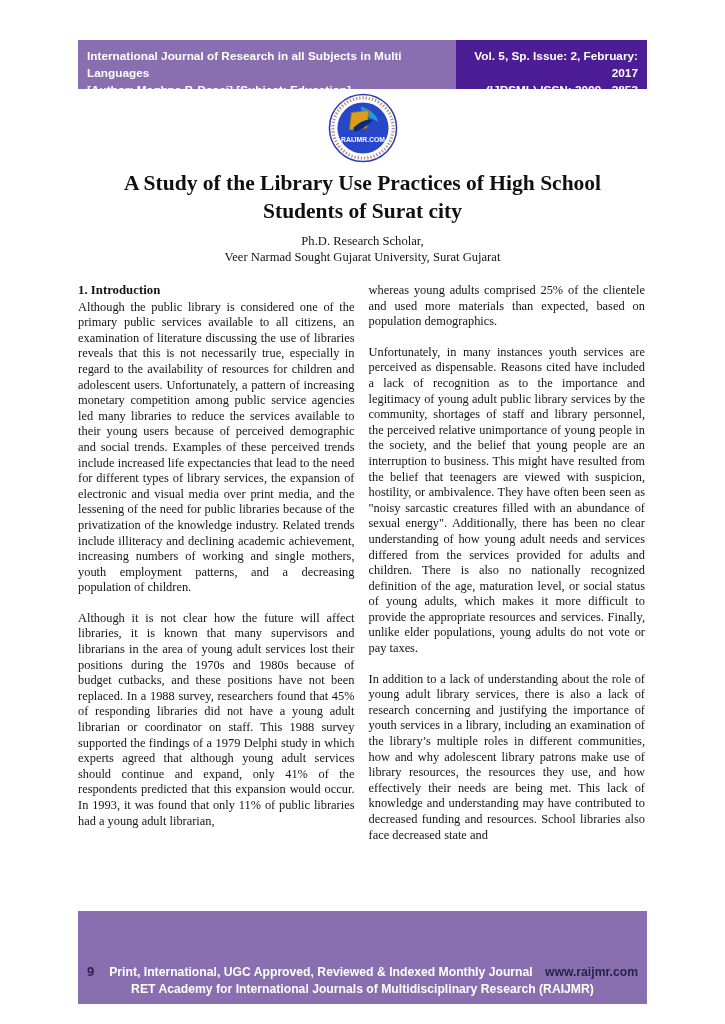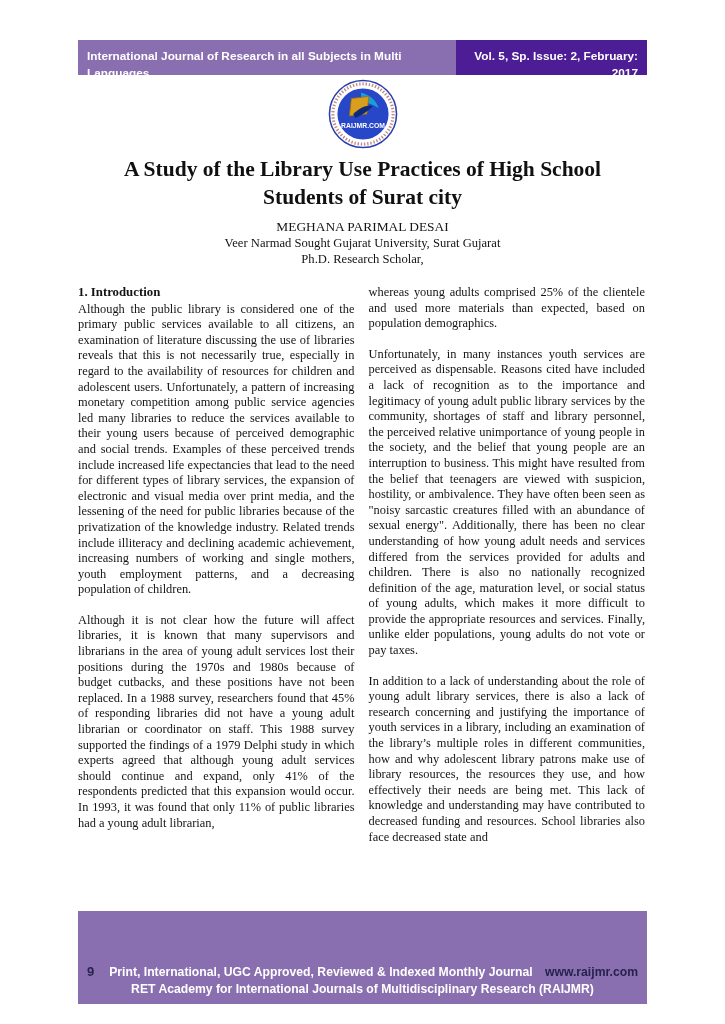--- a/index.html
+++ b/index.html
@@ -4,21 +4,21 @@
 <style>
   html,body { margin:0; padding:0; background:#ffffff; }
   .page {
     width:725px; height:1024px; box-sizing:border-box;
     padding:40px 78px 20px 78px;
     display:flex; flex-direction:column;
     background:#ffffff; overflow:hidden; position:relative;
     font-family:"Liberation Serif", serif; color:#141414;
   }
   
-  .header-row { display:flex; height:35px; flex:0 0 auto; }
+  .header-row { display:flex; height:49px; flex:0 0 auto; }
   .hdr-box { box-sizing:border-box; font-family:"Liberation Sans", sans-serif; font-weight:bold; font-size:11.8px; line-height:17px; color:#ffffff; padding-top:8px; }
   .hdr-purple { background:#8a6fb0; flex:0 0 378px; padding-left:9px; padding-right:6px; }
   .hdr-black  { background:#4c1d95; flex:1; text-align:right; padding-right:9px; }
   
   .logo-wrap { display:flex; justify-content:center; margin-top:4px; flex:0 0 auto; }
   
   .title { font-size:21.5px; font-weight:bold; text-align:center; line-height:28px; margin:6px 0 8px 0; color:#101010; }
   .author-block { text-align:center; line-height:16px; flex:0 0 auto; }
   .author-name { font-size:13.4px; }
   .author-sub  { font-size:12.6px; }
@@ -63,23 +63,22 @@
       <text x="36" y="50" text-anchor="middle" font-family="Liberation Sans, sans-serif" font-size="7" font-weight="bold" fill="#ffffff">RAIJMR.COM</text>
     </svg>
   </div>
 
   <h1 class="title">
     <span>A Study of the Library Use Practices of High School</span><br>
     <span>Students of Surat city</span>
   </h1>
 
   <div class="author-block">
-    <div class="author-name">MEGHANA PARIMAL DESAI</div>
+    <div class="author-sub">Ph.D. Research Scholar,</div>
     <div class="author-sub">Veer Narmad Sought Gujarat University, Surat Gujarat</div>
-    <div class="author-sub">Ph.D. Research Scholar,</div>
   </div>
 
   <div class="columns">
     <div class="col">
       <h2 class="section-heading">1.  Introduction</h2>
       <p>Although the public library is considered one of the primary public services available to all citizens, an examination of literature discussing the use of libraries reveals that this is not necessarily true, especially in regard to the availability of resources for children and adolescent users. Unfortunately, a pattern of increasing monetary competition among public service agencies led many libraries to reduce the services available to their young users because of perceived demographic and social trends. Examples of these perceived trends include increased life expectancies that lead to the need for different types of library services, the expansion of electronic and visual media over print media, and the lessening of the need for public libraries because of the privatization of the knowledge industry. Related trends include illiteracy and declining academic achievement, increasing numbers of working and single mothers, youth employment patterns, and a decreasing population of children.</p>
       <p>Although it is not clear how the future will affect libraries, it is known that many supervisors and librarians in the area of young adult services lost their positions during the 1970s and 1980s because of budget cutbacks, and these positions have not been replaced. In a 1988 survey, researchers found that 45% of responding libraries did not have a young adult librarian or coordinator on staff. This 1988 survey supported the findings of a 1979 Delphi study in which experts agreed that although young adult services should continue and expand, only 41% of the respondents predicted that this expansion would occur. In 1993, it was found that only 11% of public libraries had a young adult librarian,</p>
     </div>
     <div class="col">
       <p>whereas young adults comprised 25% of the clientele and used more materials than expected, based on population demographics.</p>

